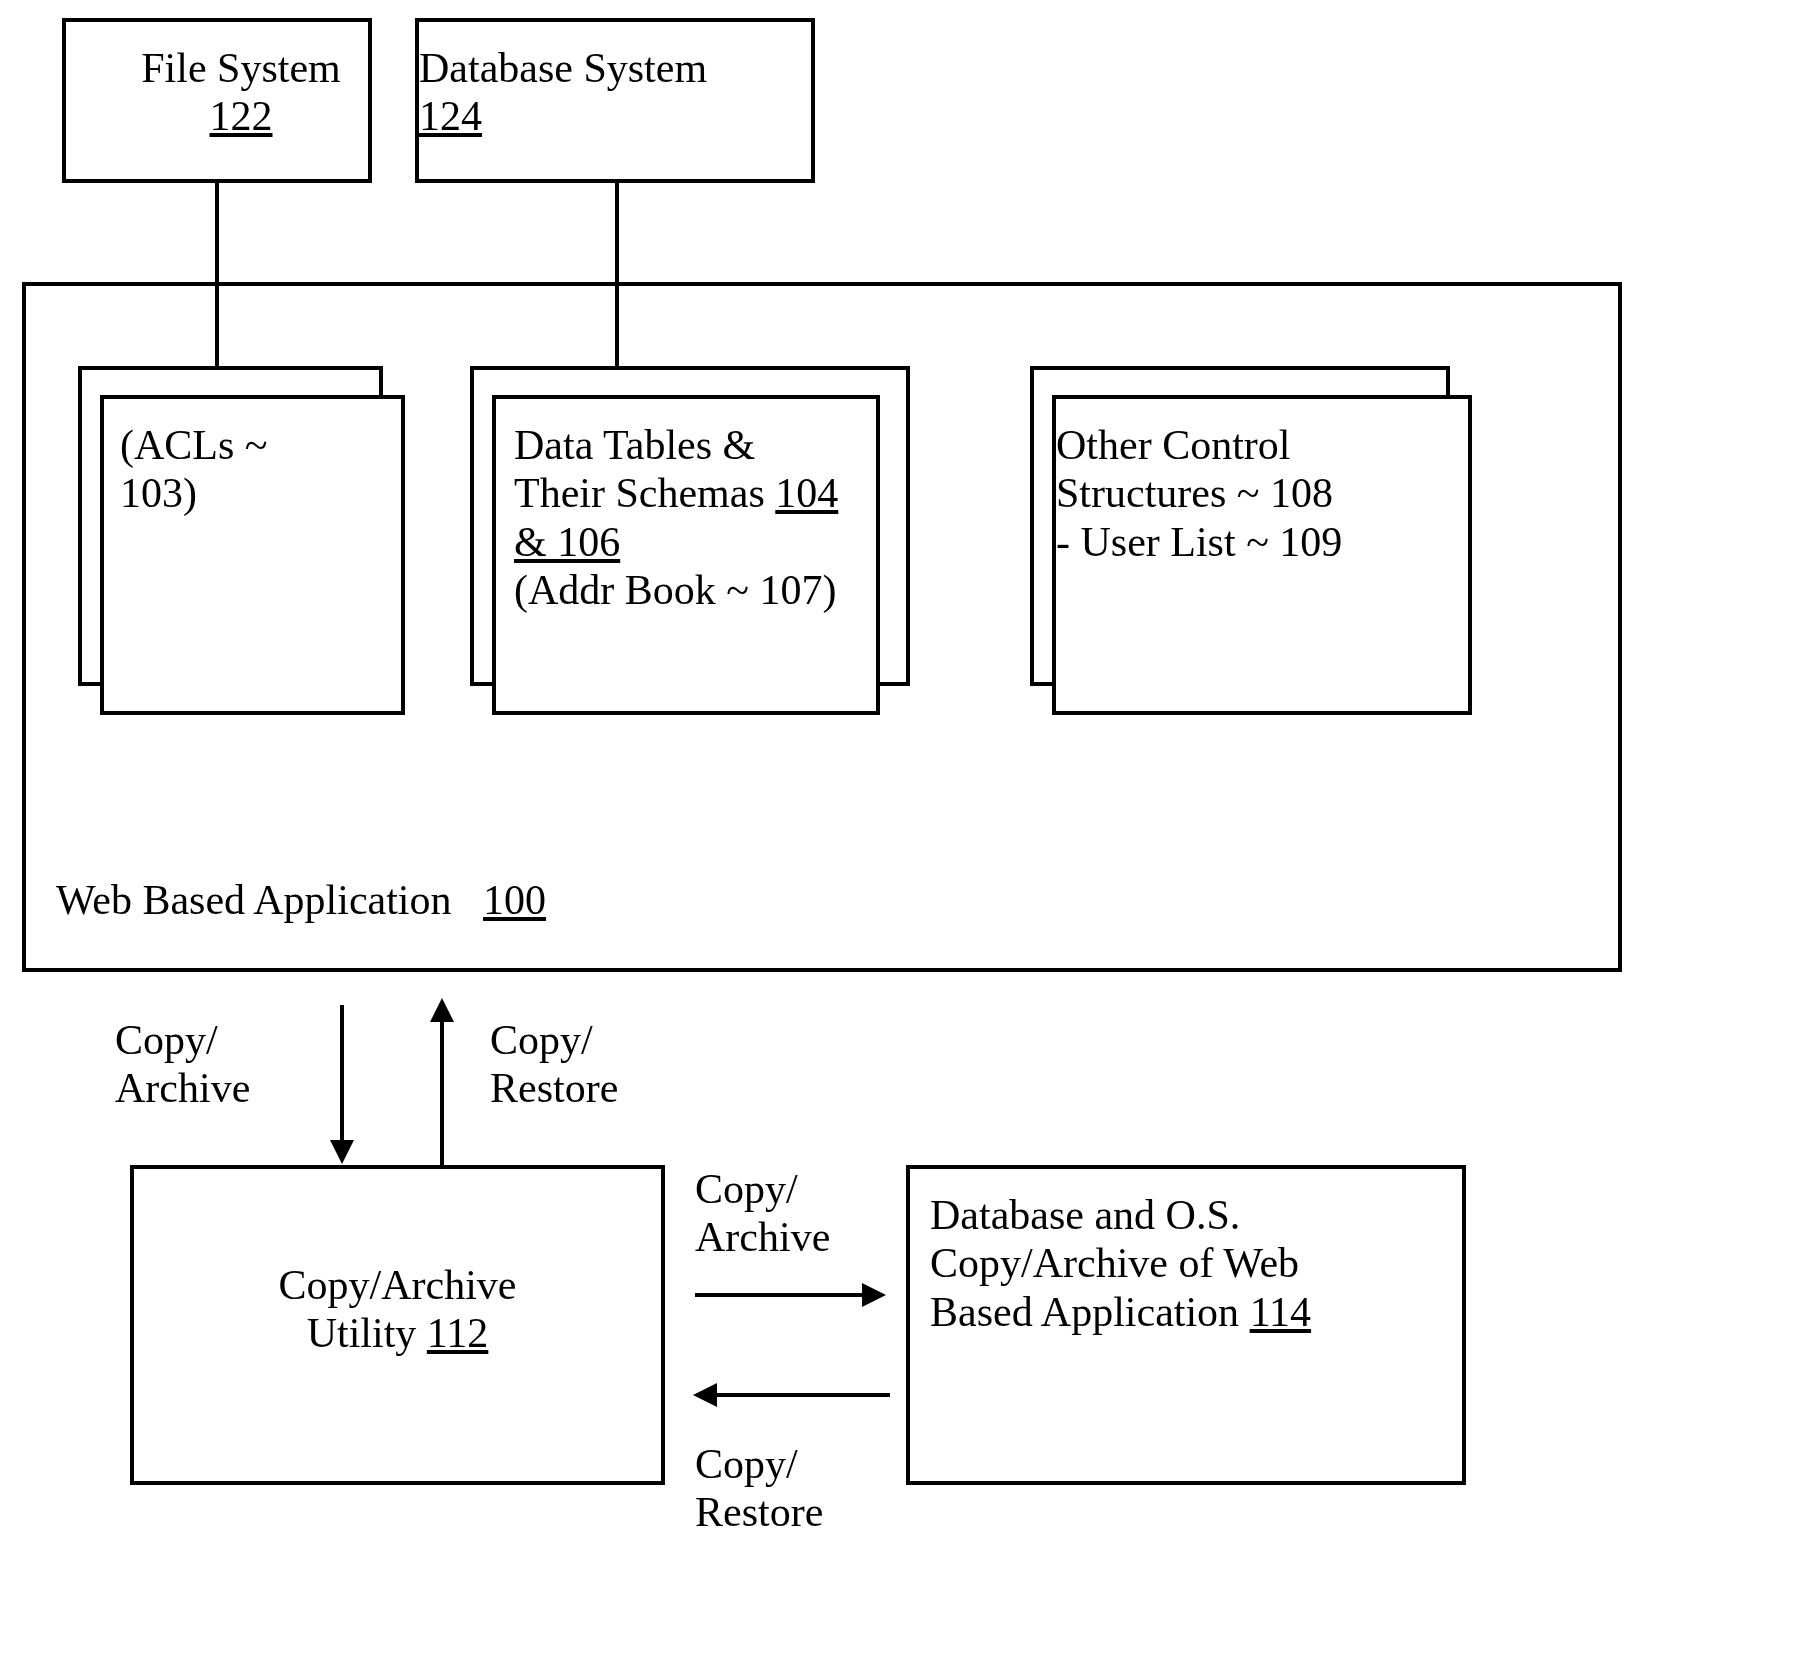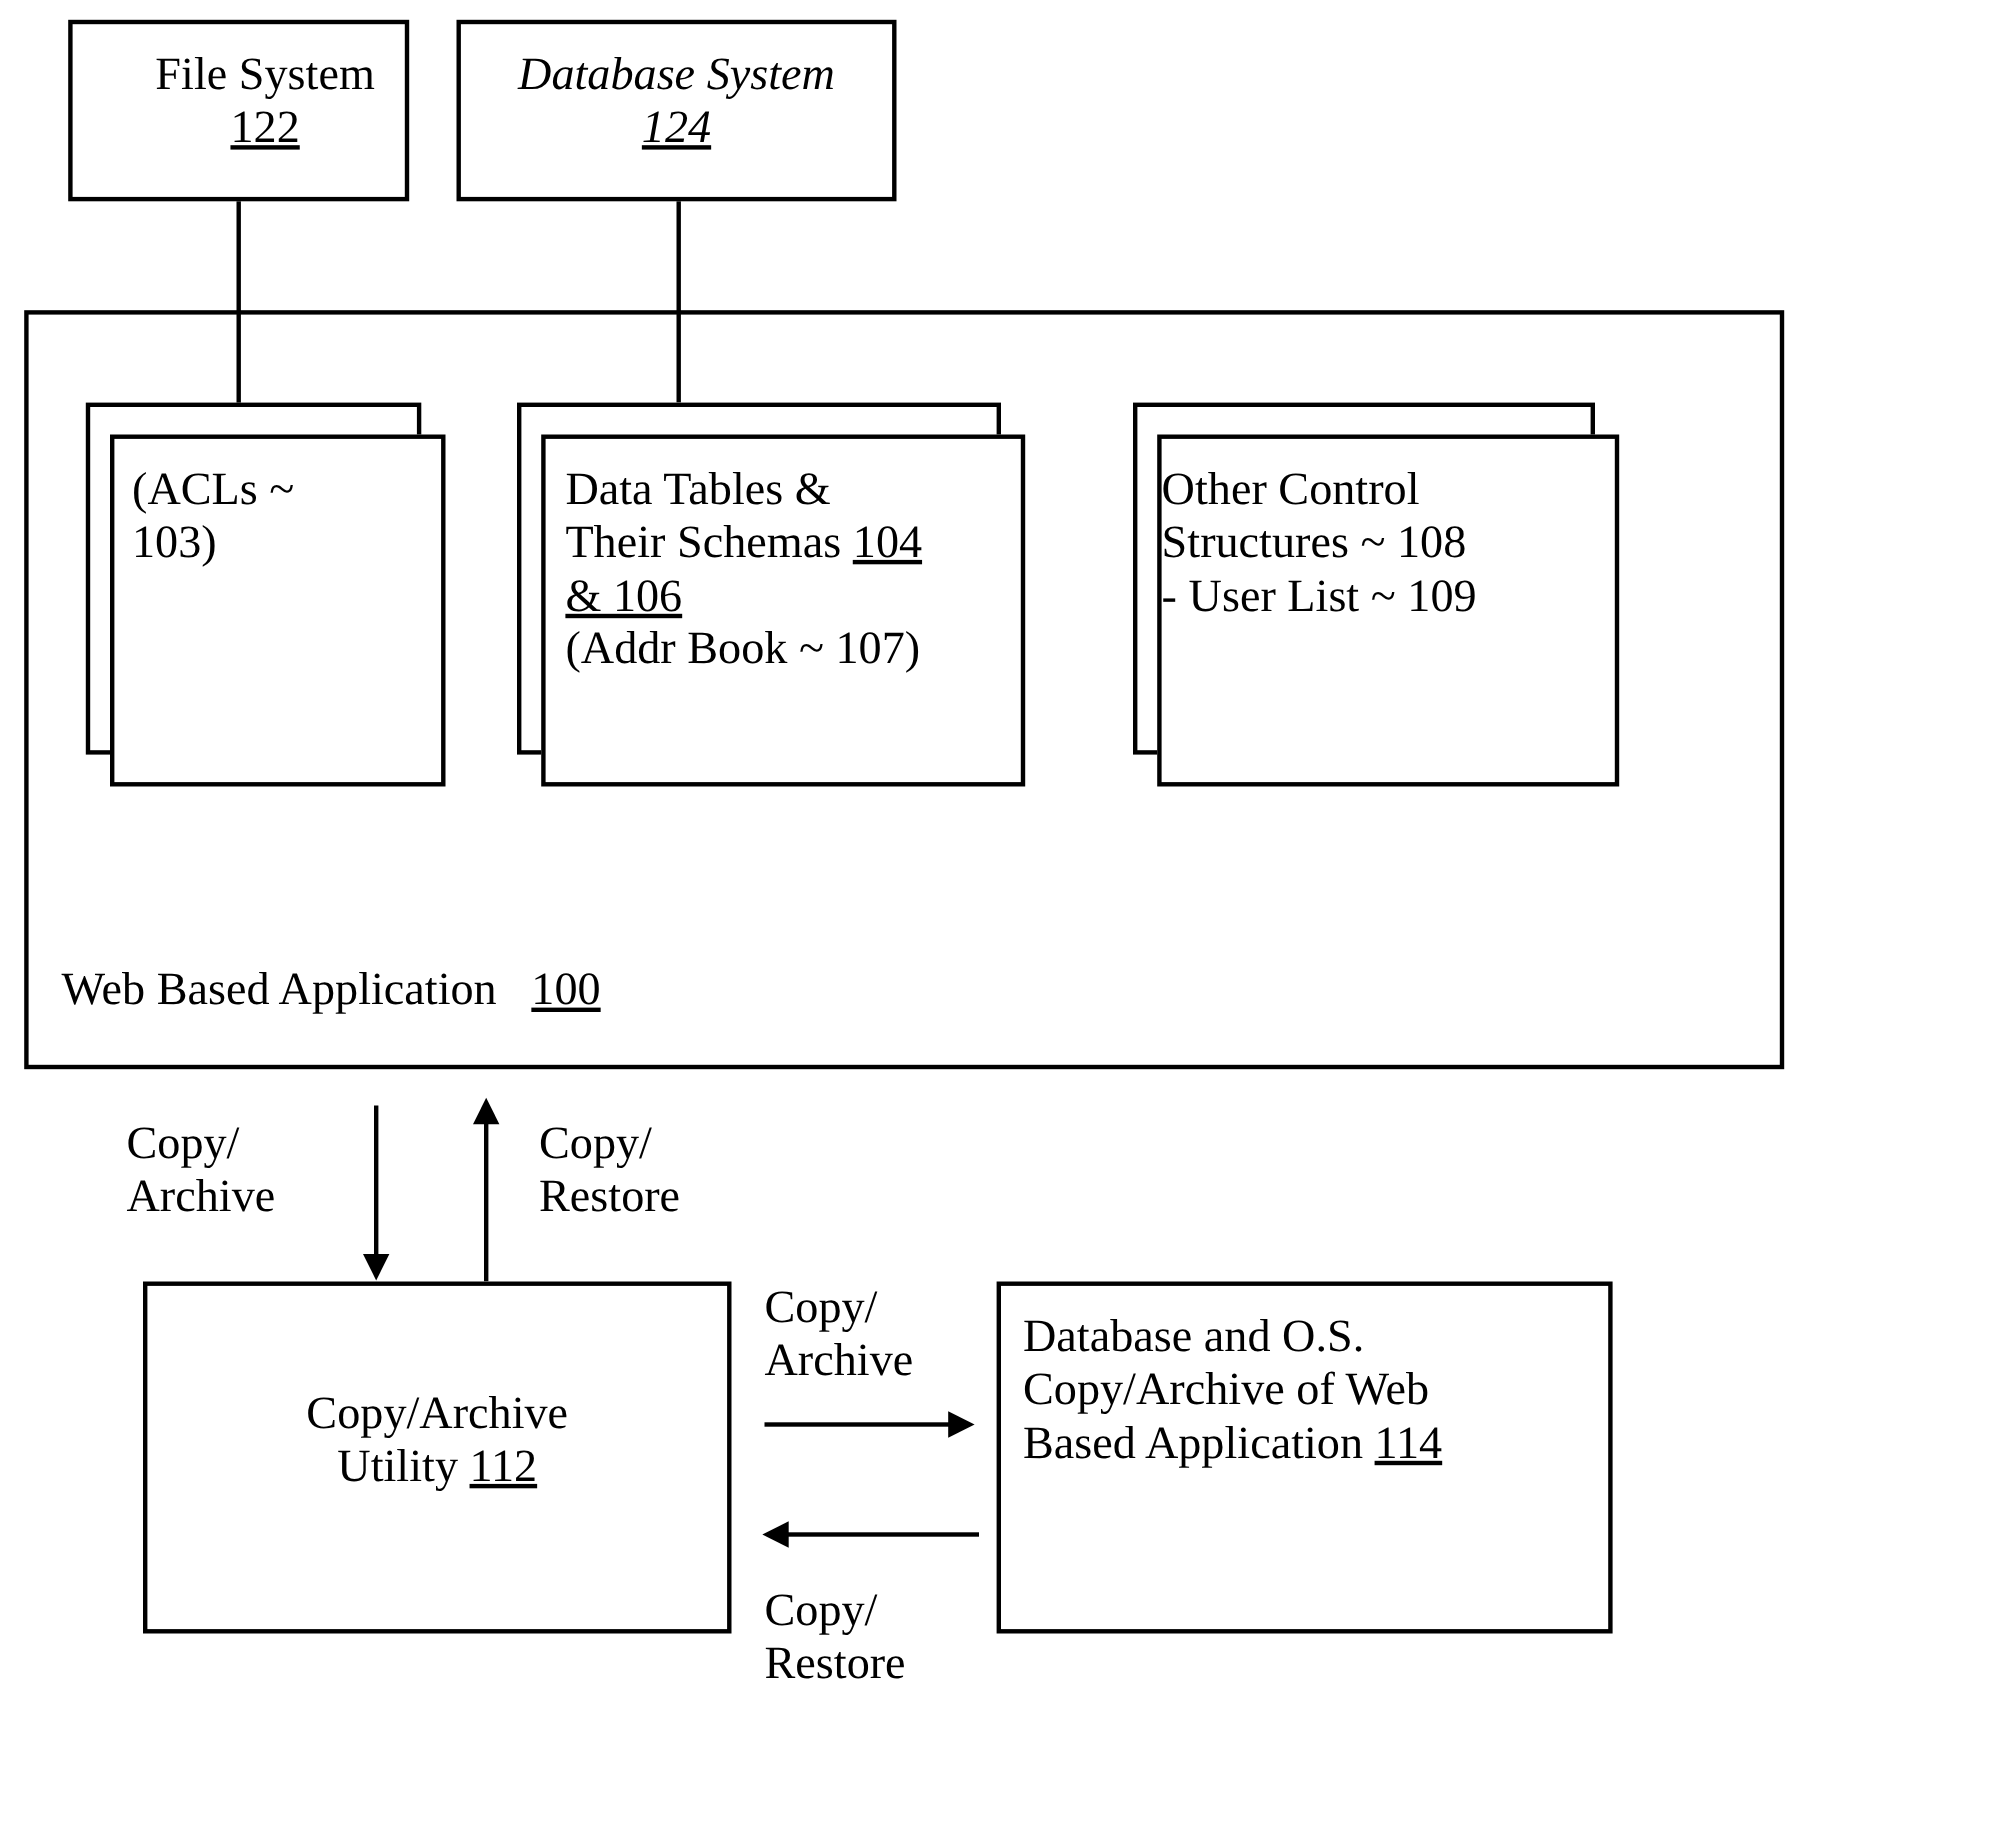--- a/index.html
+++ b/index.html
@@ -72,21 +72,21 @@
 
 <div class="box" style="left:62px; top:18px; width:310px; height:165px; text-align:center;">
   <div style="padding-top:22px;margin-left:48px;">
     <div class="label">File System</div>
     <div class="label under">122</div>
   </div>
 </div>
 
 <div class="vline" style="left:215px; top:183px; height:212px;"></div>
 
-<div class="box" style="left:415px; top:18px; width:400px; height:165px; text-align:center;font-style:italic;">
+<div class="box" style="left:415px; top:18px; width:400px; height:165px; ">
   <div style="padding-top:22px;">
     <div class="label">Database System</div>
     <div class="label under">124</div>
   </div>
 </div>
 
 <div class="vline" style="left:615px; top:183px; height:183px;"></div>
 
 <div class="box" style="left:22px; top:282px; width:1600px; height:690px; background:transparent;">
 
@@ -97,21 +97,21 @@
   </div>
 </div>
 
 <div class="box" style="left:78px; top:366px; width:305px; height:320px;"></div>
 <div class="box" style="left:100px; top:395px; width:305px; height:320px; padding:22px 16px;">
   <div class="label">(ACLs ~</div>
   <div class="label">103)</div>
 </div>
 
 <div class="box" style="left:470px; top:366px; width:440px; height:320px;"></div>
-<div class="box" style="left:492px; top:395px; width:440px; height:320px; padding:22px 18px;">
+<div class="box" style="left:492px; top:395px; width:388px; height:320px; padding:22px 18px;">
   <div class="label">Data Tables &amp;</div>
   <div class="label">
     <span>Their Schemas </span><span class="under">104</span>
   </div>
   <div class="label">
     <span class="under">&amp; 106</span>
   </div>
   <div class="label">(Addr Book ~ 107)</div>
 </div>
 

